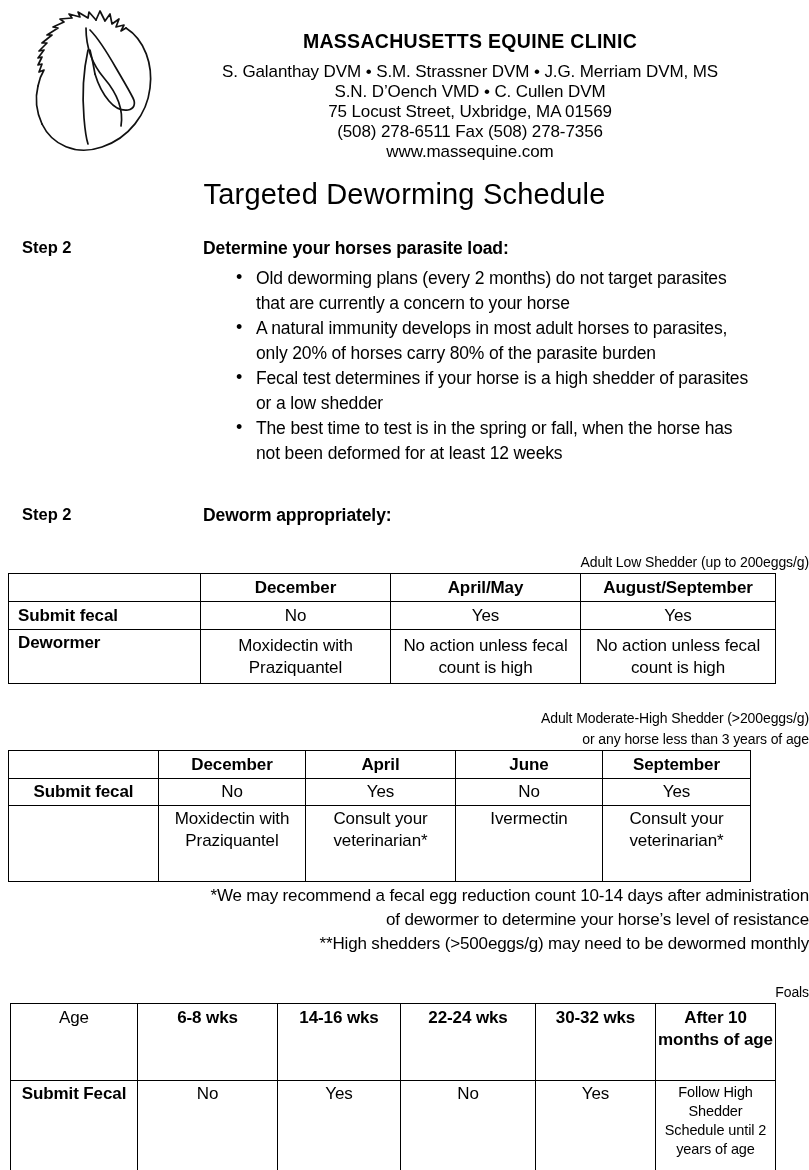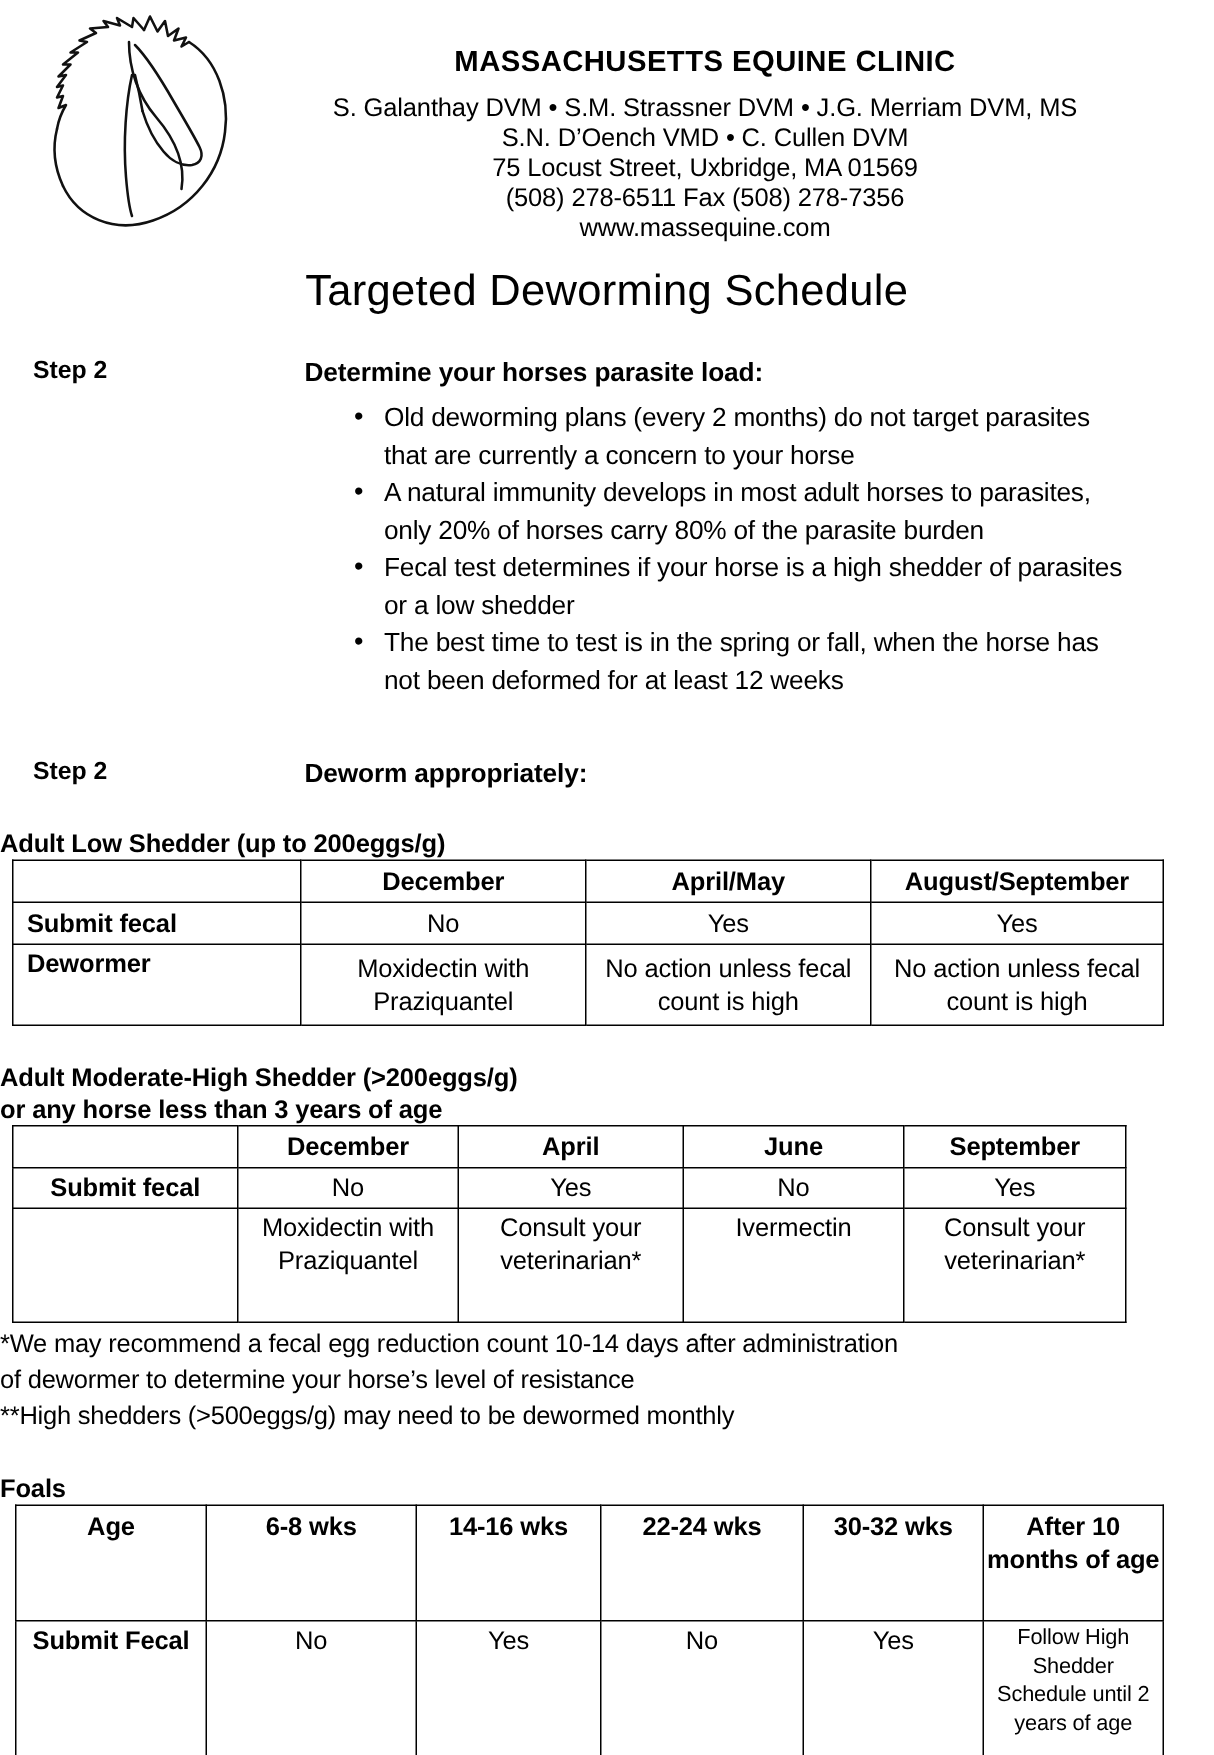--- a/index.html
+++ b/index.html
@@ -97,23 +97,23 @@
     left: 33px;
     top: -1px;
     font-size: 18px;
   }
 
   .step2 { margin-top: 40px; }
 
   
   .tbl-wrap { position: relative; }
   .tbl-caption {
-    text-align: left;
-    font-size: 17px;
-    font-weight: bold;
+    text-align: right;
+    font-size: 14px;
+    font-weight: normal;
     line-height: 21px;
     letter-spacing: -0.1px;
   }
   table.grid {
     border-collapse: collapse;
     table-layout: fixed;
     font-size: 17px;
     letter-spacing: -0.1px;
   }
   table.grid td {
@@ -158,40 +158,40 @@
   #table2 col.c0 { width: 150px; }
   #table2 col.c1 { width: 147px; }
   #table2 col.c2 { width: 150px; }
   #table2 col.c3 { width: 147px; }
   #table2 col.c4 { width: 148px; }
   #table2 tr.r0 td { height: 25px; }
   #table2 tr.r1 td { height: 24px; }
   #table2 tr.r2 td { height: 72px; }
 
   .footnotes {
-    text-align: left;
+    text-align: right;
     font-size: 17px;
     line-height: 24px;
     letter-spacing: -0.15px;
     margin-top: 2px;
   }
 
   
   #table3-wrap { margin-top: 26px; }
   #table3 { margin-left: 10px; width: 765px; }
   #table3 col.c0 { width: 127px; }
   #table3 col.c1 { width: 140px; }
   #table3 col.c2 { width: 123px; }
   #table3 col.c3 { width: 135px; }
   #table3 col.c4 { width: 120px; }
   #table3 col.c5 { width: 120px; }
   #table3 tr.r0 td { height: 72px; }
   #table3 tr.r1 td { height: 92px; }
   #table3 tr.r2 td { height: 28px; }
-  #table3 td.agehdr { font-weight: bold; vertical-align: top; padding-top: 3px; }
+  #table3 td.agehdr { font-weight: normal; vertical-align: top; padding-top: 3px; }
   #table3 td.wkhdr  { font-weight: bold; vertical-align: top; padding-top: 3px; }
 </style>
 </head>
 <body>
 
 <div class="letterhead">
 
   <div class="logo-box">
     <svg viewBox="0 0 132 160" width="132" height="160" aria-hidden="true">
       <g fill="none" stroke="#111111" stroke-width="1.7" stroke-linecap="round" stroke-linejoin="round">

